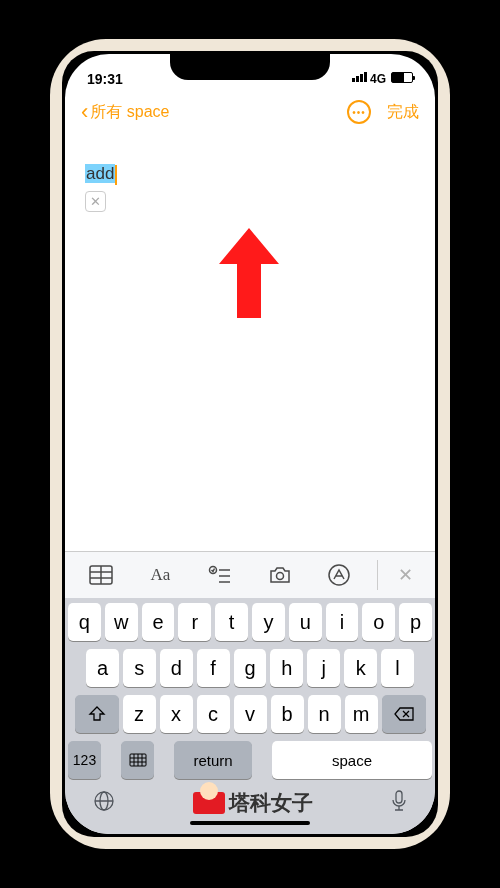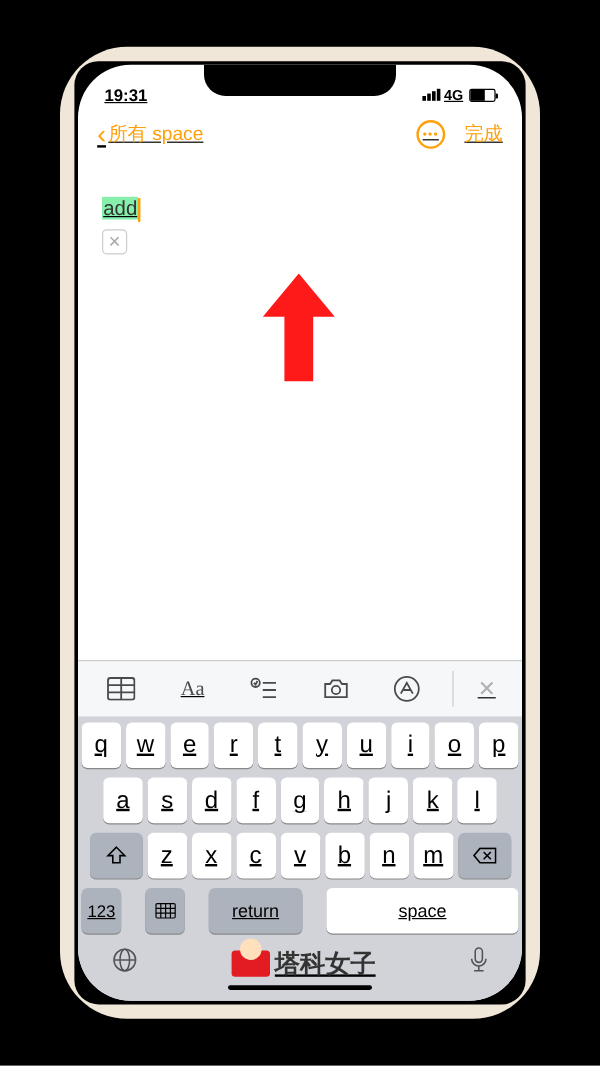--- a/index.html
+++ b/index.html
@@ -1,37 +1,37 @@
 <!DOCTYPE html>
 <html><head>
   <meta charset="utf-8">
   <style>
     * { margin: 0; padding: 0; box-sizing: border-box; -webkit-font-smoothing: antialiased; }
     body { background: #000; width: 500px; height: 888px; display: flex; align-items: center; justify-content: center; font-family: -apple-system, BlinkMacSystemFont, "Helvetica Neue", sans-serif; }
     .phone-frame { width: 400px; height: 810px; background: #f0e7d8; border-radius: 56px; padding: 12px; position: relative; }
-    .phone-inner { width: 100%; height: 100%; background: #000; border-radius: 20px; padding: 3px; text-decoration: underline; }
+    .phone-inner { width: 100%; height: 100%; background: #000; border-radius: 32px; padding: 3px; }
     .screen { width: 100%; height: 100%; background: #fff; border-radius: 44px; overflow: hidden; position: relative; display: flex; flex-direction: column; }
     .notch { position: absolute; top: 0; left: 50%; transform: translateX(-50%); width: 160px; height: 26px; background: #000; border-radius: 0 0 18px 18px; z-index: 100; }
     .status-bar { display: flex; justify-content: space-between; align-items: center; padding: 10px 22px 0; height: 40px; font-size: 14px; font-weight: 600; }
-    .status-right { display: flex; align-items: center; gap: 3px; font-size: 12px; }
+    .status-right { display: flex; align-items: flex-start; gap: 3px; font-size: 12px; }
     .signal-bars { display: flex; align-items: flex-end; gap: 1px; }
     .signal-bars span { width: 3px; background: #000; display: block; }
     .signal-bars span:nth-child(1){height:4px}.signal-bars span:nth-child(2){height:6px}.signal-bars span:nth-child(3){height:8px}.signal-bars span:nth-child(4){height:10px}
     .battery { width: 22px; height: 11px; border: 1px solid #000; border-radius: 2px; position: relative; margin-left: 2px; }
     .battery::after { content: ''; position: absolute; right: -3px; top: 3px; width: 2px; height: 4px; background: #000; border-radius: 0 1px 1px 0; }
     .battery-fill { width: 60%; height: 100%; background: #000; }
     .nav-bar { display: flex; justify-content: space-between; align-items: center; padding: 6px 16px 10px; }
     .back-btn { display: flex; align-items: center; color: #ff9f0a; font-size: 16px; gap: 2px; }
     .back-chevron { font-size: 22px; font-weight: 300; line-height: 1; }
     .nav-right { display: flex; align-items: center; gap: 16px; color: #ff9f0a; }
     .circle-dots { width: 24px; height: 24px; border: 2px solid #ff9f0a; border-radius: 50%; display: flex; align-items: center; justify-content: center; font-size: 10px; letter-spacing: 1px; }
     .done-btn { font-size: 16px; font-weight: 500; }
     .note-content { flex: 1; padding: 30px 20px 0; position: relative; overflow: hidden; }
     .typed-text { font-size: 17px; color: #333; position: relative; }
-    .typed-bg { background: #86efac; padding: 0 1px; }
+    .typed-bg { background: #7dd3fc; padding: 0 1px; }
     .cursor { display: inline-block; width: 2px; height: 20px; background: #ff9f0a; vertical-align: middle; margin-left: 0px; }
     .suggestion { margin-top: 6px; display: inline-flex; align-items: center; background: #fff; border: 1px solid #ccc; border-radius: 4px; padding: 2px 4px; font-size: 14px; color: #007aff; gap: 5px; }
     .sugg-x { color: #aaa; font-size: 13px; }
     .arrow { position: absolute; top: 94px; left: 154px; }
     .arrow svg { width: 60px; height: 90px; }
     .toolbar { background: #f6f7f9; border-top: 1px solid #ccc; display: flex; justify-content: space-around; align-items: center; padding: 8px 6px; }
     .toolbar-item { width: 44px; height: 30px; display: flex; align-items: center; justify-content: center; color: #4a4a4a; }
     .toolbar-x { color: #b0b0b0; font-size: 18px; border-left: 1px solid #ccc; padding-left: 12px; }
     .keyboard { background: #d1d3d9; padding: 5px 3px 3px; }
     .kb-row { display: flex; justify-content: center; gap: 4px; margin-bottom: 8px; }

